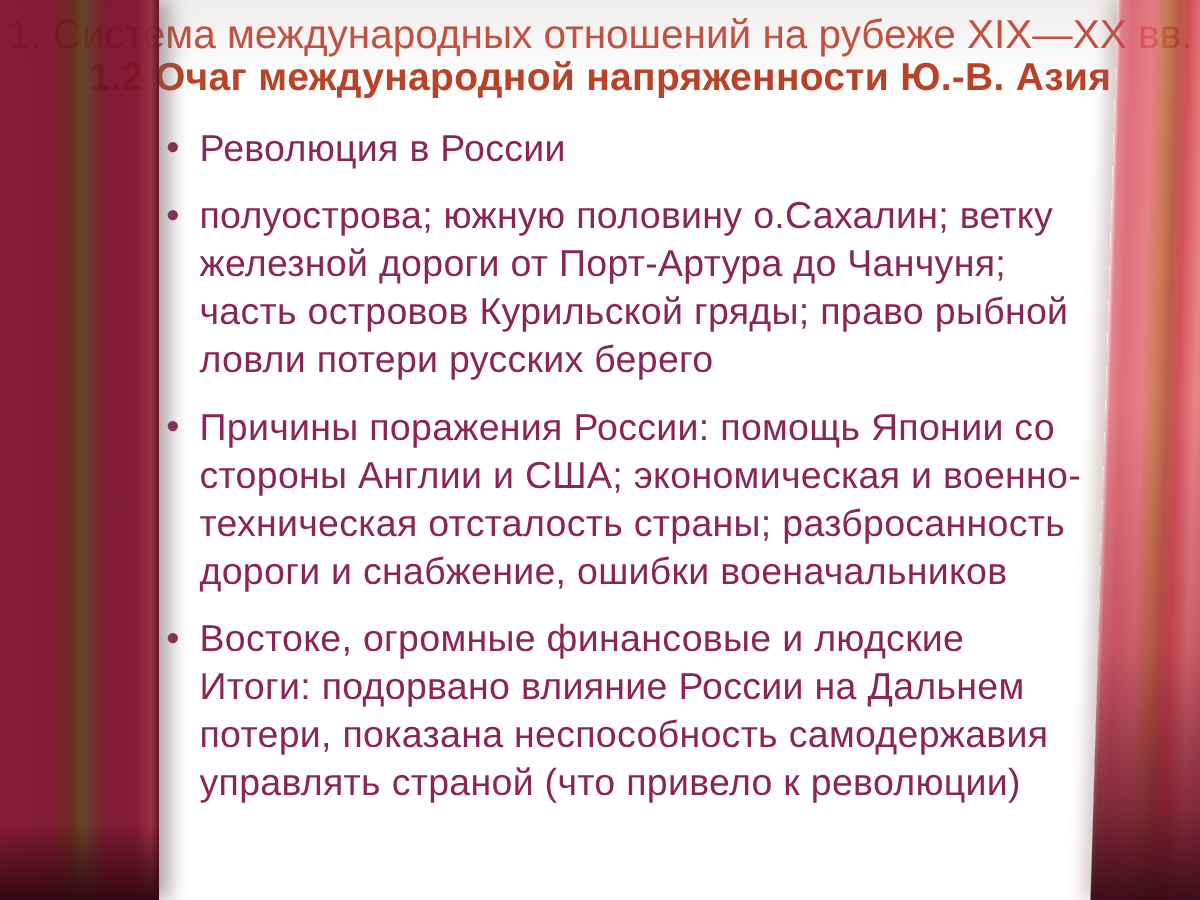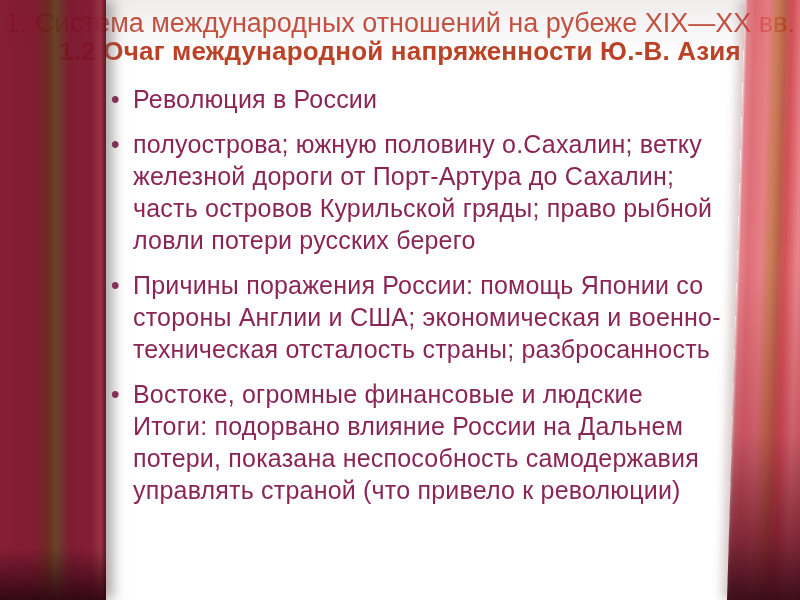--- a/index.html
+++ b/index.html
@@ -141,32 +141,33 @@
         <span class="bullet-marker">•</span>
         <div class="bullet-lines">
           <div class="bullet-line">Революция в России</div>
         </div>
       </div>
 
       <div class="bullet-item">
         <span class="bullet-marker">•</span>
         <div class="bullet-lines">
           <div class="bullet-line">полуострова; южную половину о.Сахалин; ветку</div>
-          <div class="bullet-line">железной дороги от Порт-Артура до Сахалин;</div>
+          <div class="bullet-line">железной дороги от Порт-Артура до Чанчуня;</div>
           <div class="bullet-line">часть островов Курильской гряды; право рыбной</div>
           <div class="bullet-line">ловли потери русских берего</div>
         </div>
       </div>
 
       <div class="bullet-item">
         <span class="bullet-marker">•</span>
         <div class="bullet-lines">
           <div class="bullet-line">Причины поражения России: помощь Японии со</div>
           <div class="bullet-line">стороны Англии и США; экономическая и военно-</div>
           <div class="bullet-line">техническая отсталость страны; разбросанность</div>
+          <div class="bullet-line">дороги и снабжение, ошибки военачальников</div>
         </div>
       </div>
 
       <div class="bullet-item">
         <span class="bullet-marker">•</span>
         <div class="bullet-lines">
           <div class="bullet-line">Востоке, огромные финансовые и людские</div>
           <div class="bullet-line">Итоги: подорвано влияние России на Дальнем</div>
           <div class="bullet-line">потери, показана неспособность самодержавия</div>
           <div class="bullet-line">управлять страной (что привело к революции)</div>

